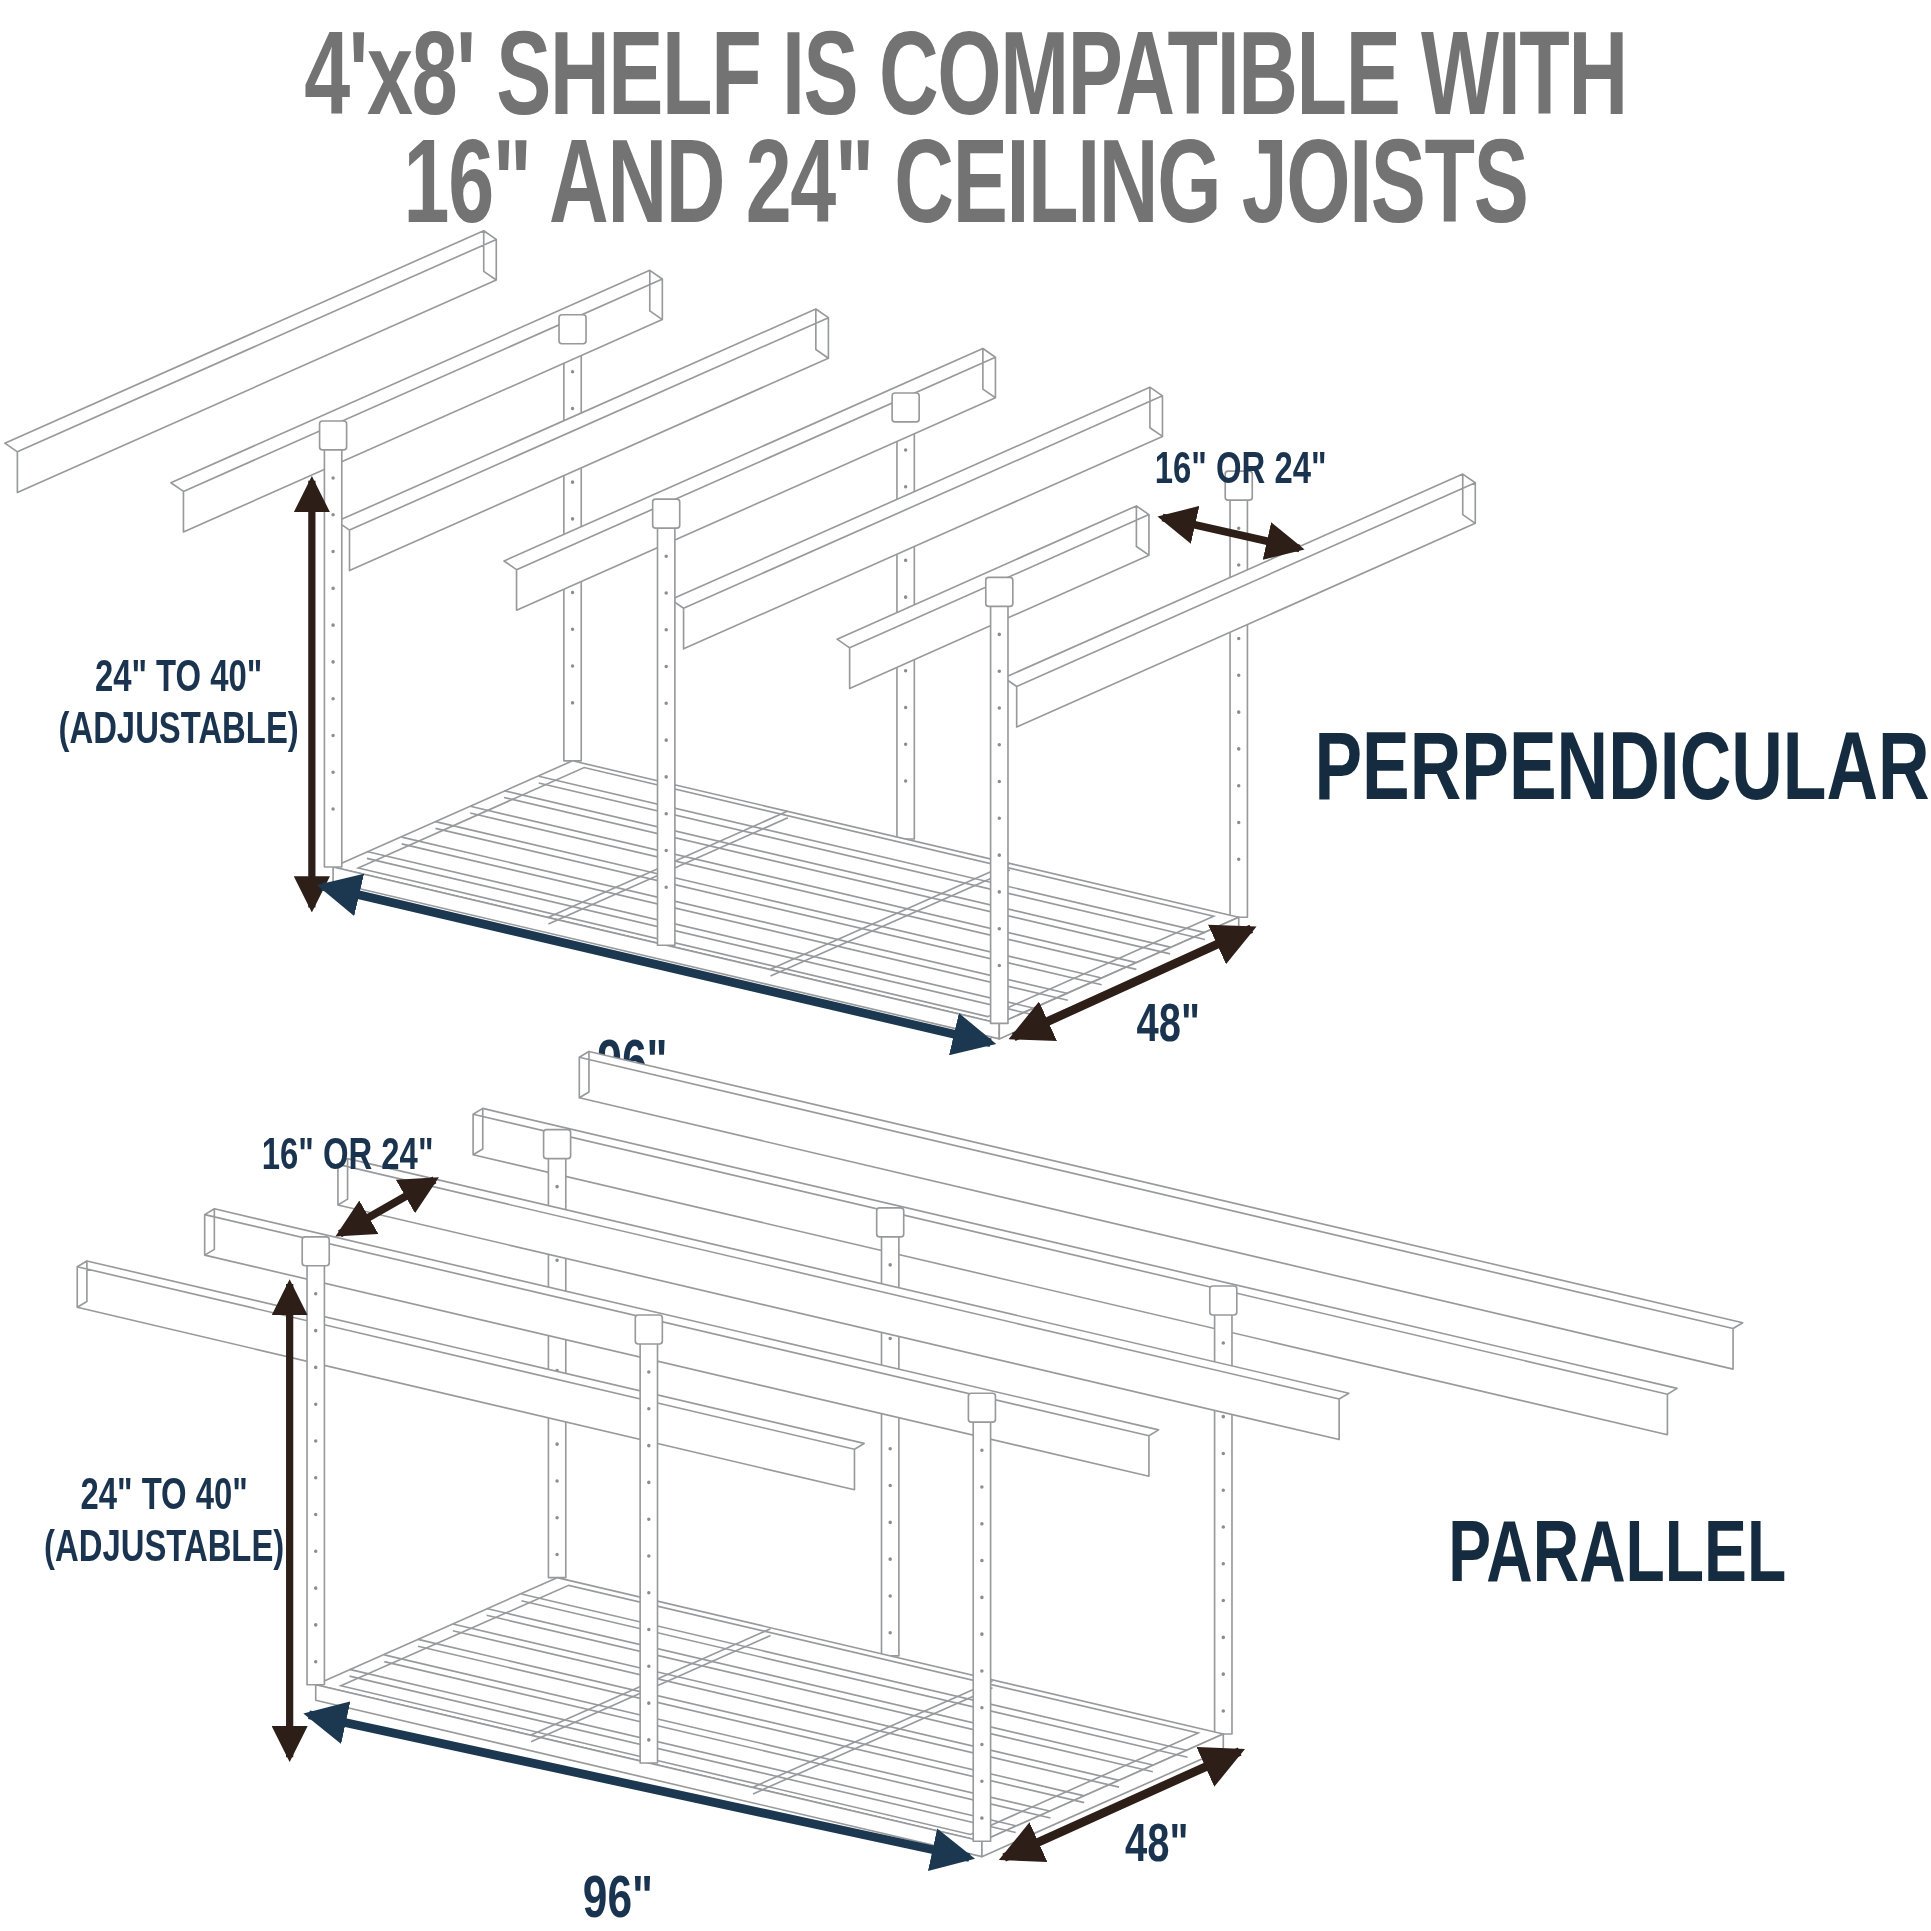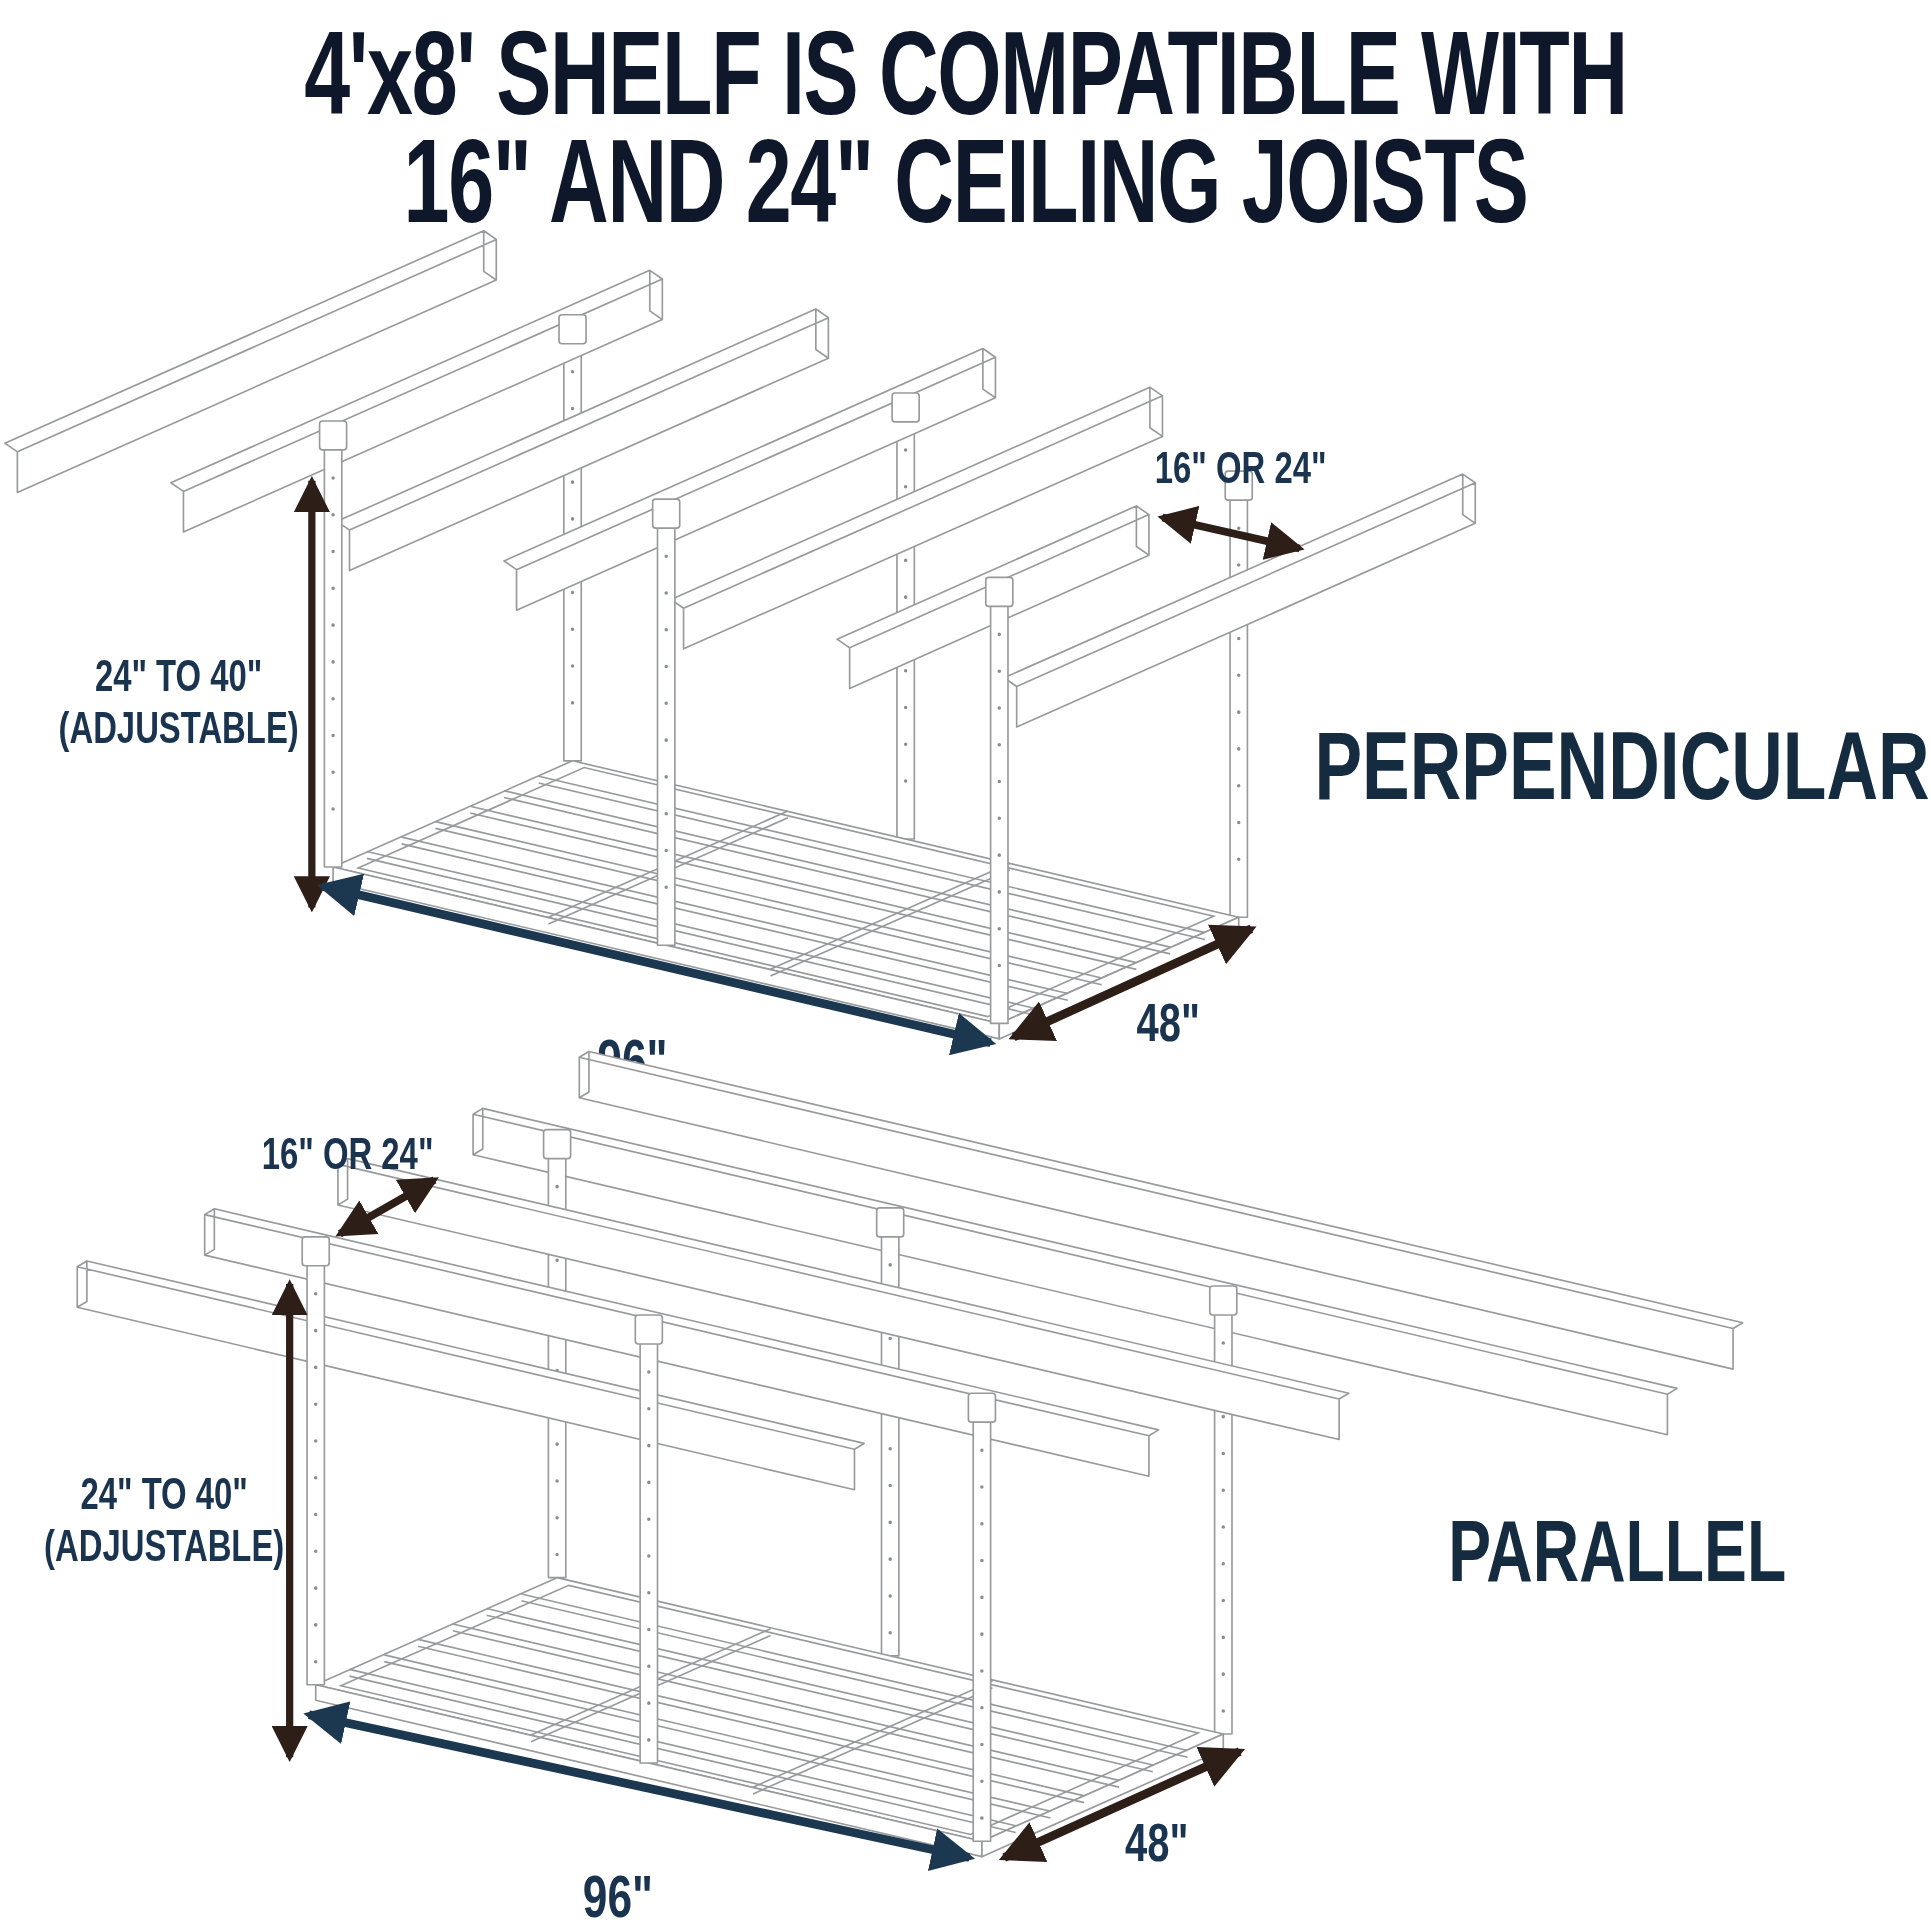--- a/index.html
+++ b/index.html
@@ -1,19 +1,19 @@
 <!DOCTYPE html>
 <html><head>
 <meta charset="utf-8">
 <style>
   html,body{margin:0;padding:0;background:#fff;}
   #page{position:relative;width:1931px;height:1931px;background:#ffffff;overflow:hidden;
         font-family:"Liberation Sans",sans-serif;}
   #title-block{position:absolute;top:19.3px;left:0;width:100%;text-align:center;
-        color:#0f172a;font-weight:bold;}
+        color:#737373;font-weight:bold;}
   .title-line{font-size:118px;line-height:108px;letter-spacing:-1.9px;
         transform:scaleX(0.70);transform-origin:50% 50%;white-space:nowrap;}
   svg{position:absolute;top:0;left:0;}
   .art{stroke:#97999B;stroke-width:1.7;fill:#ffffff;stroke-linejoin:round;}
   .artline{stroke:#97999B;stroke-width:1.7;fill:none;}
   .dots{stroke:#8B8D8F;stroke-width:3.6;stroke-dasharray:0.1 38;stroke-linecap:round;fill:none;}
   .dimtext{font-weight:bold;fill:#1A3450;}
   .bigname{font-weight:bold;fill:#152C40;}
 </style>
 </head>

